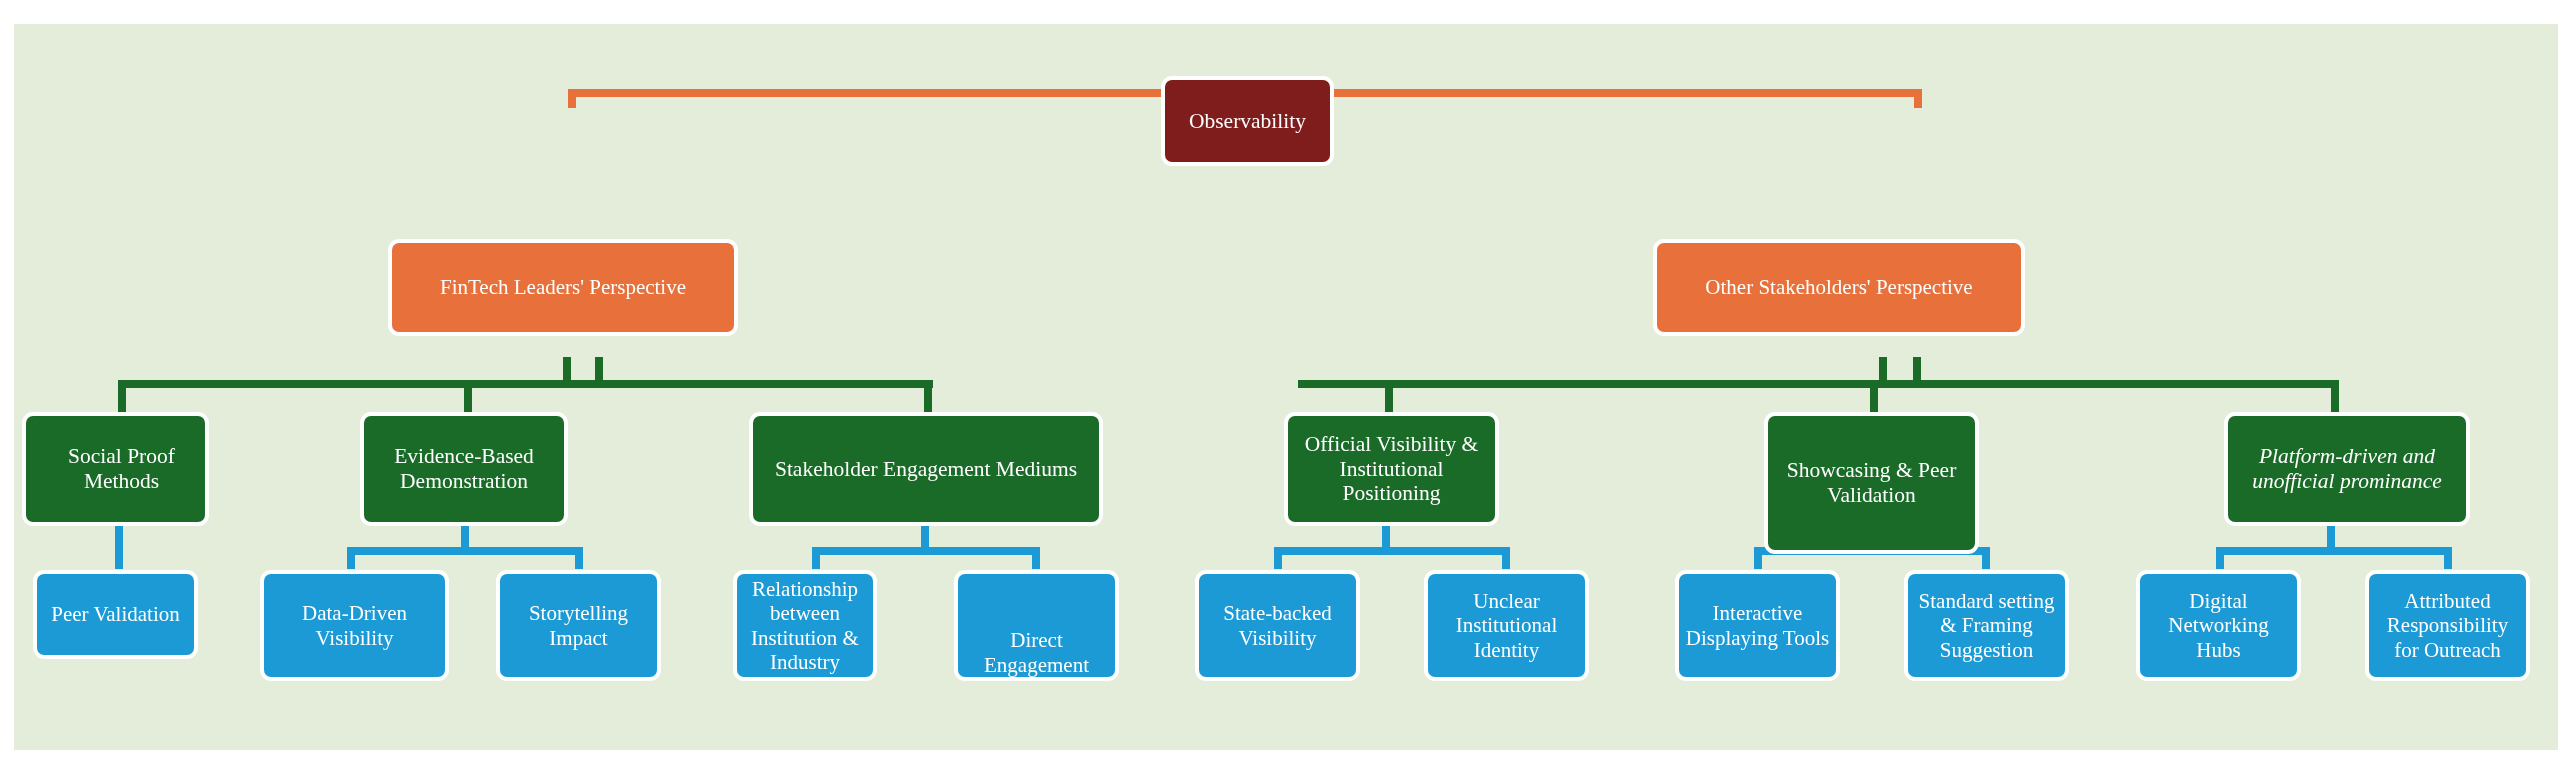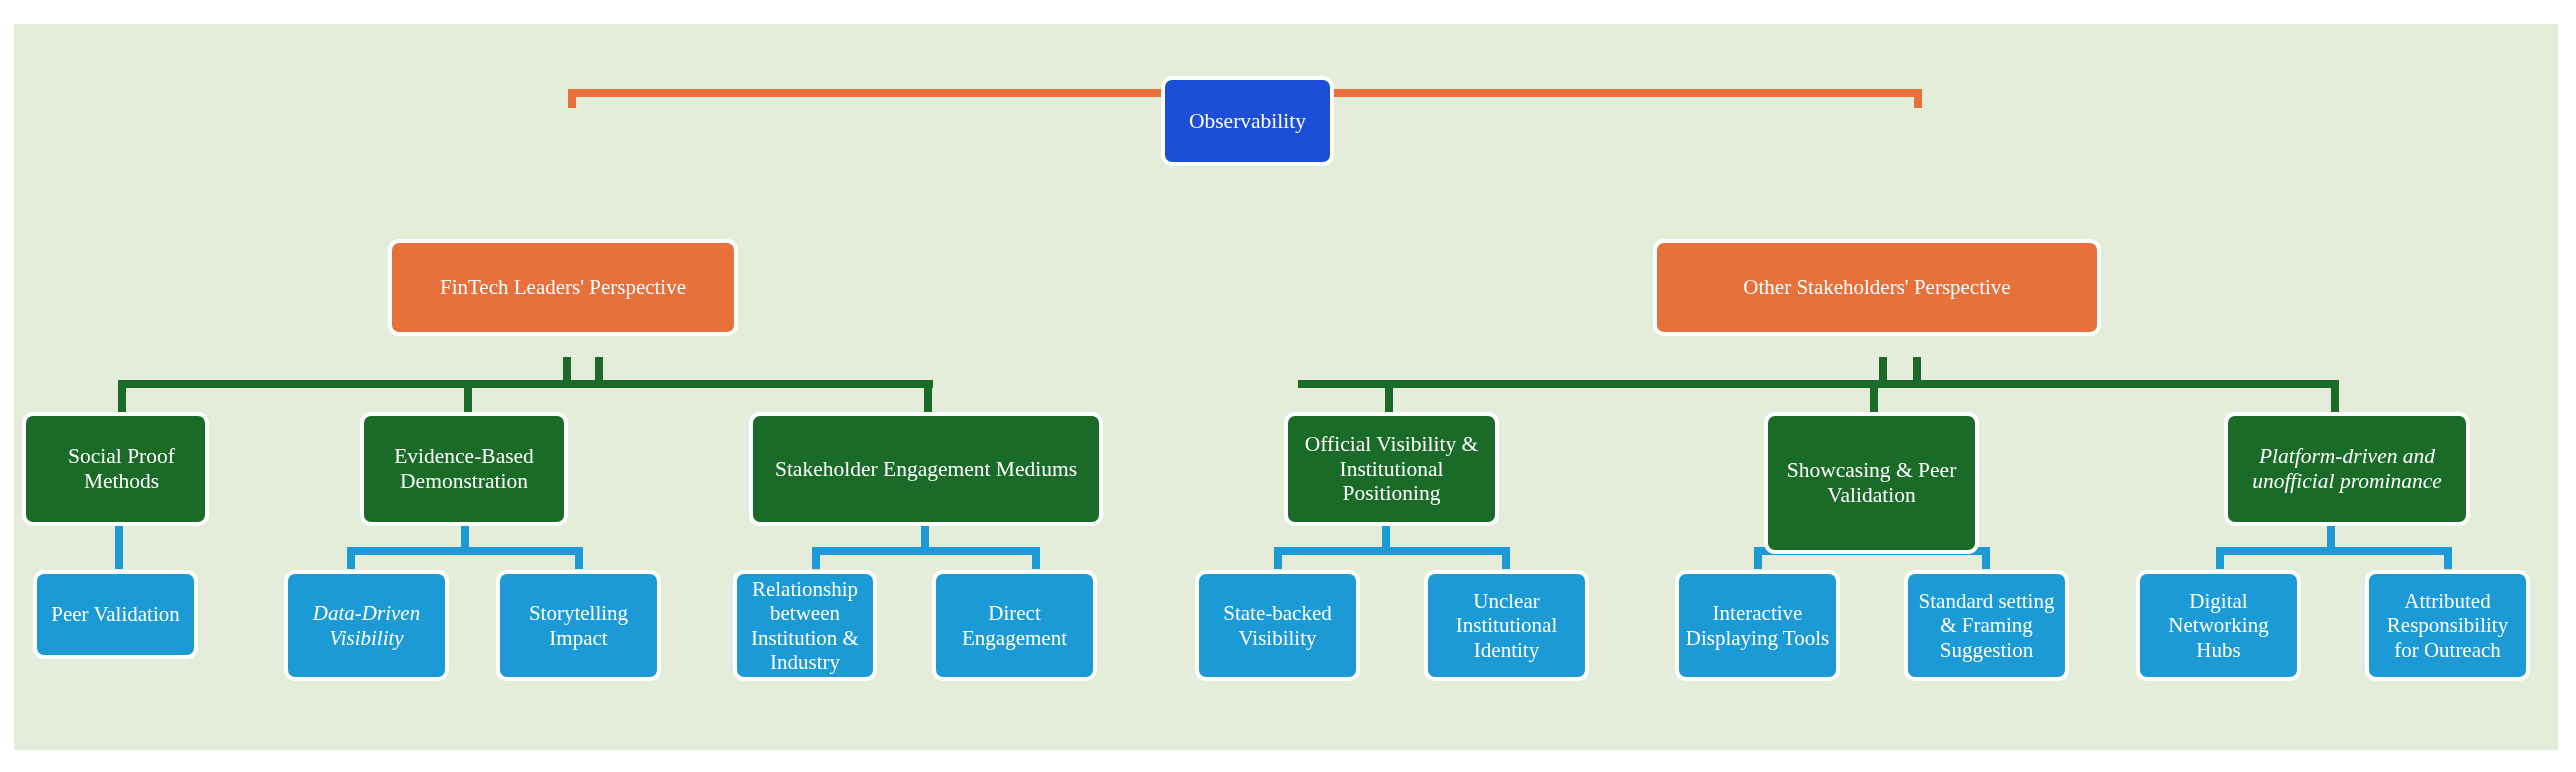--- a/index.html
+++ b/index.html
@@ -35,21 +35,21 @@
     color:#ffffff;
     line-height:1.16;
     overflow:visible;
   }
   .node .lbl{
     display:block;
     width:100%;
     padding:0 4.2px;
     box-sizing:border-box;
   }
-  .root{background:#1d4ed8;}
+  .root{background:#7f1d1d;}
   .lvl1{background:#e8703a;}
   .lvl2{background:#1a6b28;}
   .leaf{background:#1b9ad6;}
 
   .fs-root{font-size:21.5px;}
   .fs-lvl1{font-size:21px;}
   .fs-lvl2{font-size:21.5px;}
   .fs-leaf{font-size:21px;}
 </style>
 </head>
@@ -104,21 +104,21 @@
   <div class="conn blue" style="left:2216px;top:547px;width:7.6px;height:22px;"></div>
   <div class="conn blue" style="left:2444px;top:547px;width:7.6px;height:22px;"></div>
 
   <div class="node root fs-root" style="left:1161px;top:76px;width:173px;height:90px;">
     <span class="lbl">Observability</span>
   </div>
 
   <div class="node lvl1 fs-lvl1" style="left:388px;top:239px;width:350px;height:97px;">
     <span class="lbl">FinTech Leaders' Perspective</span>
   </div>
-  <div class="node lvl1 fs-lvl1" style="left:1653px;top:239px;width:448px;height:97px;">
+  <div class="node lvl1 fs-lvl1" style="left:1653px;top:239px;width:372px;height:97px;">
     <span class="lbl">Other Stakeholders' Perspective</span>
   </div>
 
   <div class="node lvl2 fs-lvl2" style="left:22px;top:412px;width:187px;height:114px;padding-left:12px;">
     <span class="lbl">Social Proof Methods</span>
   </div>
   <div class="node lvl2 fs-lvl2" style="left:360px;top:412px;width:208px;height:114px;">
     <span class="lbl">Evidence-Based Demonstration</span>
   </div>
   <div class="node lvl2 fs-lvl2" style="left:749px;top:412px;width:354px;height:114px;">
@@ -131,30 +131,30 @@
   <div class="node lvl2 fs-lvl2" style="left:1764px;top:412px;width:215px;height:142px;">
     <span class="lbl">Showcasing &amp; Peer Validation</span>
   </div>
   <div class="node lvl2 fs-lvl2" style="left:2224px;top:412px;width:246px;height:114px;font-style:italic;">
     <span class="lbl">Platform-driven and unofficial prominance</span>
   </div>
 
   <div class="node leaf fs-leaf" style="left:33px;top:570px;width:165px;height:89px;">
     <span class="lbl">Peer Validation</span>
   </div>
-  <div class="node leaf fs-leaf" style="left:284px;top:570px;width:165px;height:111px;font-style:italic;">
+  <div class="node leaf fs-leaf" style="left:260px;top:570px;width:189px;height:111px;">
     <span class="lbl">Data-Driven Visibility</span>
   </div>
   <div class="node leaf fs-leaf" style="left:496px;top:570px;width:165px;height:111px;">
     <span class="lbl">Storytelling Impact</span>
   </div>
   <div class="node leaf fs-leaf" style="left:733px;top:570px;width:144px;height:111px;">
     <span class="lbl">Relationship between Institution &amp; Industry</span>
   </div>
-  <div class="node leaf fs-leaf" style="left:932px;top:570px;width:165px;height:111px;">
+  <div class="node leaf fs-leaf" style="left:954px;top:570px;width:165px;height:111px;align-items:flex-end;">
     <span class="lbl">Direct Engagement</span>
   </div>
 
   <div class="node leaf fs-leaf" style="left:1195px;top:570px;width:165px;height:111px;">
     <span class="lbl">State-backed Visibility</span>
   </div>
   <div class="node leaf fs-leaf" style="left:1424px;top:570px;width:165px;height:111px;">
     <span class="lbl">Unclear Institutional Identity</span>
   </div>
   <div class="node leaf fs-leaf" style="left:1675px;top:570px;width:165px;height:111px;">

